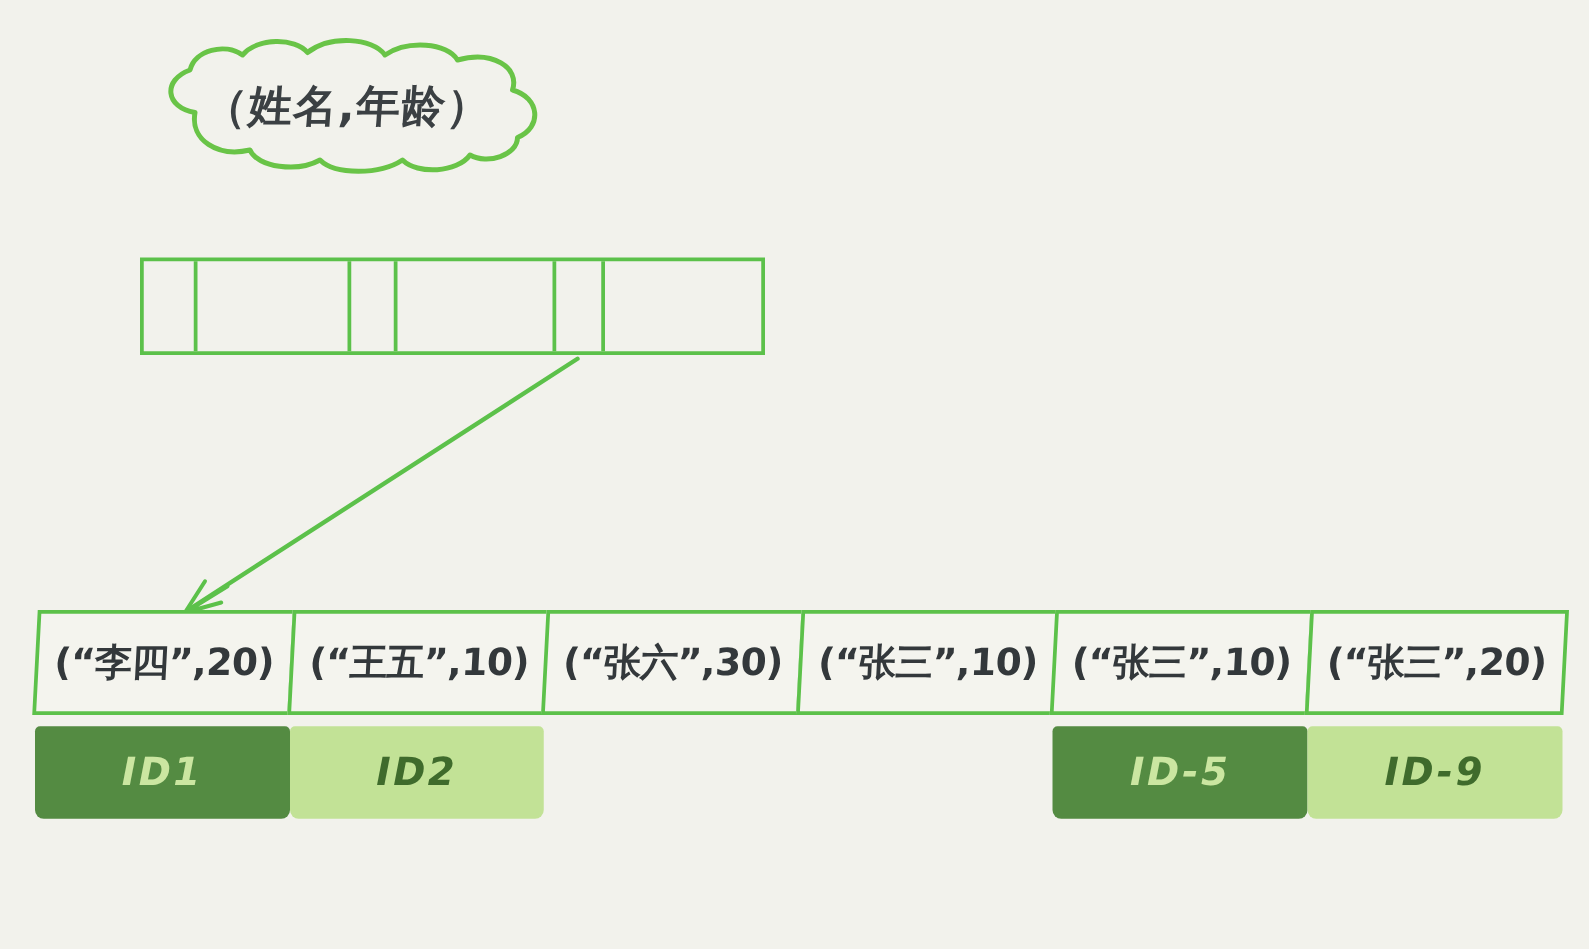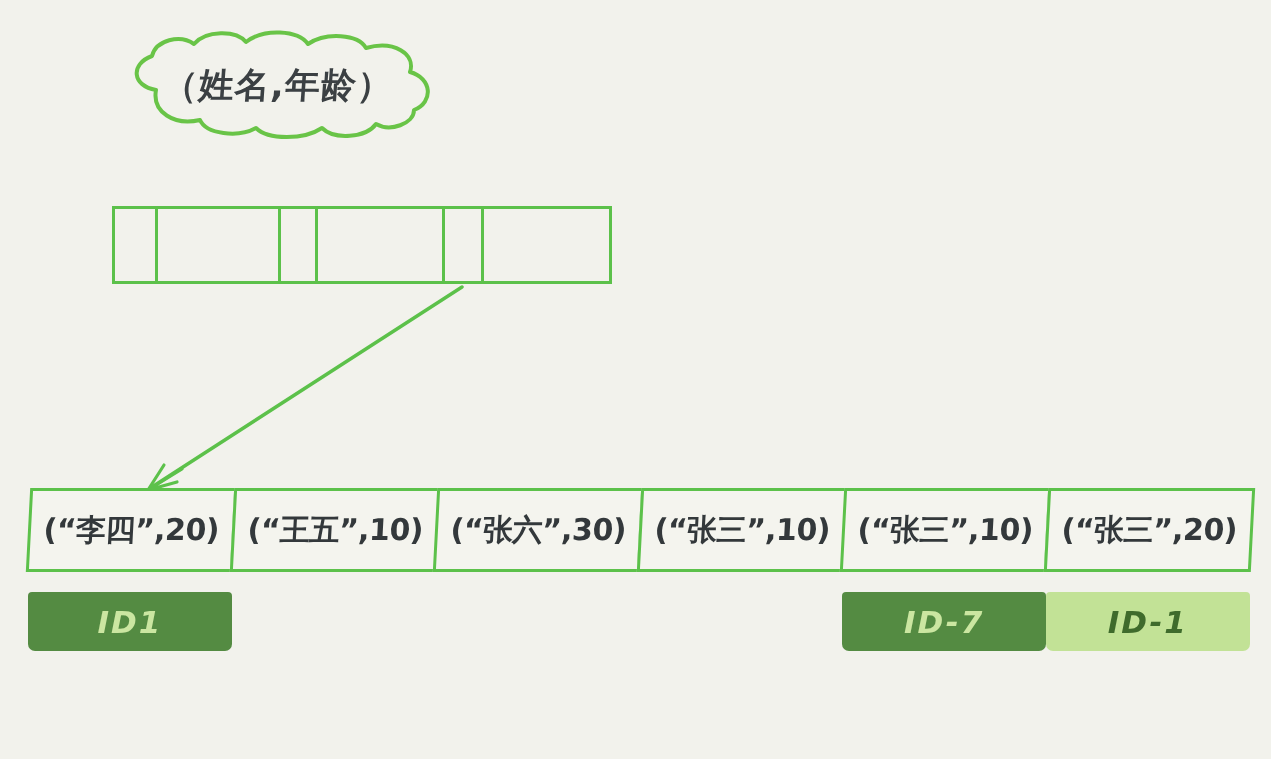--- a/index.html
+++ b/index.html
@@ -97,22 +97,22 @@
     justify-content: center;
     font-family: "DejaVu Sans", sans-serif;
     font-size: 30px;
     font-weight: 600;
     color: #33383b;
     white-space: nowrap;
     letter-spacing: -0.5px;
     transform: skewX(-3deg);
   }
   .leaf-id {
-    height: 59px;
-    margin-top: 20px;
+    height: 74px;
+    margin-top: 9px;
     display: flex;
     align-items: center;
     justify-content: center;
     font-family: "DejaVu Sans", sans-serif;
     font-size: 31px;
     font-weight: 600;
     font-style: italic;
     letter-spacing: 2px;
     border-radius: 4px 4px 7px 7px;
   }
@@ -163,28 +163,29 @@
   <div class="top-cell" style="width:125px"></div>
 </div>
 
 <div class="leaf-row">
   <div class="leaf-cell">
     <div class="leaf-kv">(“李四”,20)</div>
     <div class="leaf-id dark">ID1</div>
   </div>
   <div class="leaf-cell">
     <div class="leaf-kv">(“王五”,10)</div>
+    <div class="leaf-id light">ID2</div>
   </div>
   <div class="leaf-cell">
     <div class="leaf-kv">(“张六”,30)</div>
   </div>
   <div class="leaf-cell">
     <div class="leaf-kv">(“张三”,10)</div>
   </div>
   <div class="leaf-cell">
     <div class="leaf-kv">(“张三”,10)</div>
-    <div class="leaf-id dark">ID-7</div>
+    <div class="leaf-id dark">ID-5</div>
   </div>
   <div class="leaf-cell">
     <div class="leaf-kv">(“张三”,20)</div>
-    <div class="leaf-id light">ID-1</div>
+    <div class="leaf-id light">ID-9</div>
   </div>
 </div>
 
 </body></html>

